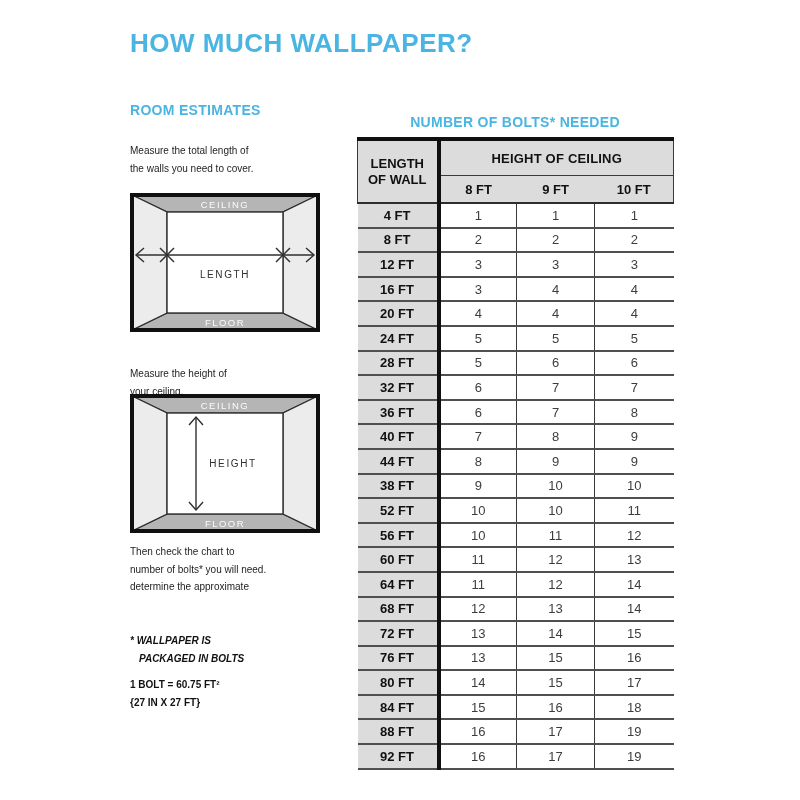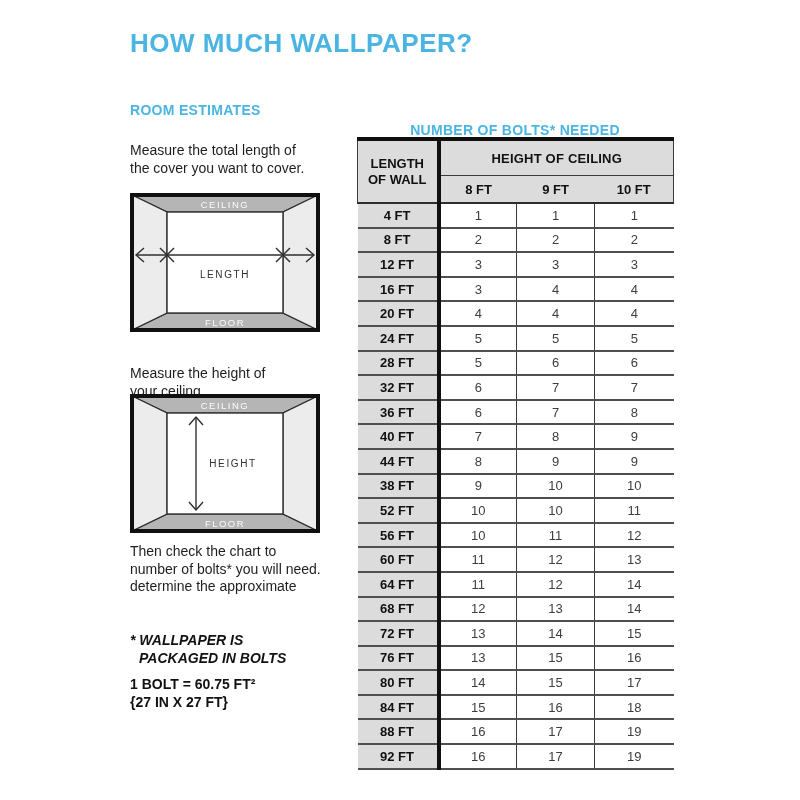--- a/index.html
+++ b/index.html
@@ -10,22 +10,22 @@
   .page-title{
     position:absolute;left:130px;top:28px;margin:0;
     font-size:26px;font-weight:bold;letter-spacing:.5px;
     color:var(--accent,#4ab5e2);
   }
   .section-heading{
     position:absolute;margin:0;font-size:14px;font-weight:bold;
     letter-spacing:.3px;color:var(--accent,#4ab5e2);
   }
   .room-heading{left:130px;top:102px;}
-  .table-heading{left:357px;top:114px;width:316px;text-align:center;margin-top:8px;}
-  .para{position:absolute;left:130px;width:220px;font-size:14px;line-height:17.7px;color:#1e1e1e;}
+  .table-heading{left:357px;top:114px;width:316px;text-align:center;}
+  .para{position:absolute;left:130px;width:220px;font-size:10px;line-height:17.7px;color:#1e1e1e;}
   .para.bold{font-weight:bold;color:#111;}
   .p1{top:142px;}
   .p2{top:365px;}
   .p3{top:543px;}
   .fn1{top:632px;font-style:italic;}
   .fn1 .line2{padding-left:9px;}
   .fn2{top:676px;}
   .diagram{position:absolute;left:130px;width:190px;height:139px;}
   .d1{top:193px;}
   .d2{top:394px;}
@@ -70,21 +70,21 @@
 <body>
 
 <div class="page">
 
   <h1 class="page-title">HOW MUCH WALLPAPER?</h1>
 
   <h2 class="section-heading room-heading">ROOM ESTIMATES</h2>
 
   <div class="para p1">
     <div>Measure the total length of</div>
-    <div>the cover you want to cover.</div>
+    <div>the walls you need to cover.</div>
   </div>
 
   <svg class="diagram d1" viewBox="0 0 190 139">
     <polygon class="face-ceiling" points="2,2 188,2 153,19 37,19"></polygon>
     <polygon class="face-floor" points="2,137 188,137 153,120 37,120"></polygon>
     <polygon class="face-side" points="2,2 37,19 37,120 2,137"></polygon>
     <polygon class="face-side" points="188,2 153,19 153,120 188,137"></polygon>
     <rect class="back-wall" x="37" y="19" width="116" height="101"></rect>
     <text class="face-label" x="95" y="14.5">CEILING</text>
     <text class="face-label" x="95" y="133">FLOOR</text>

